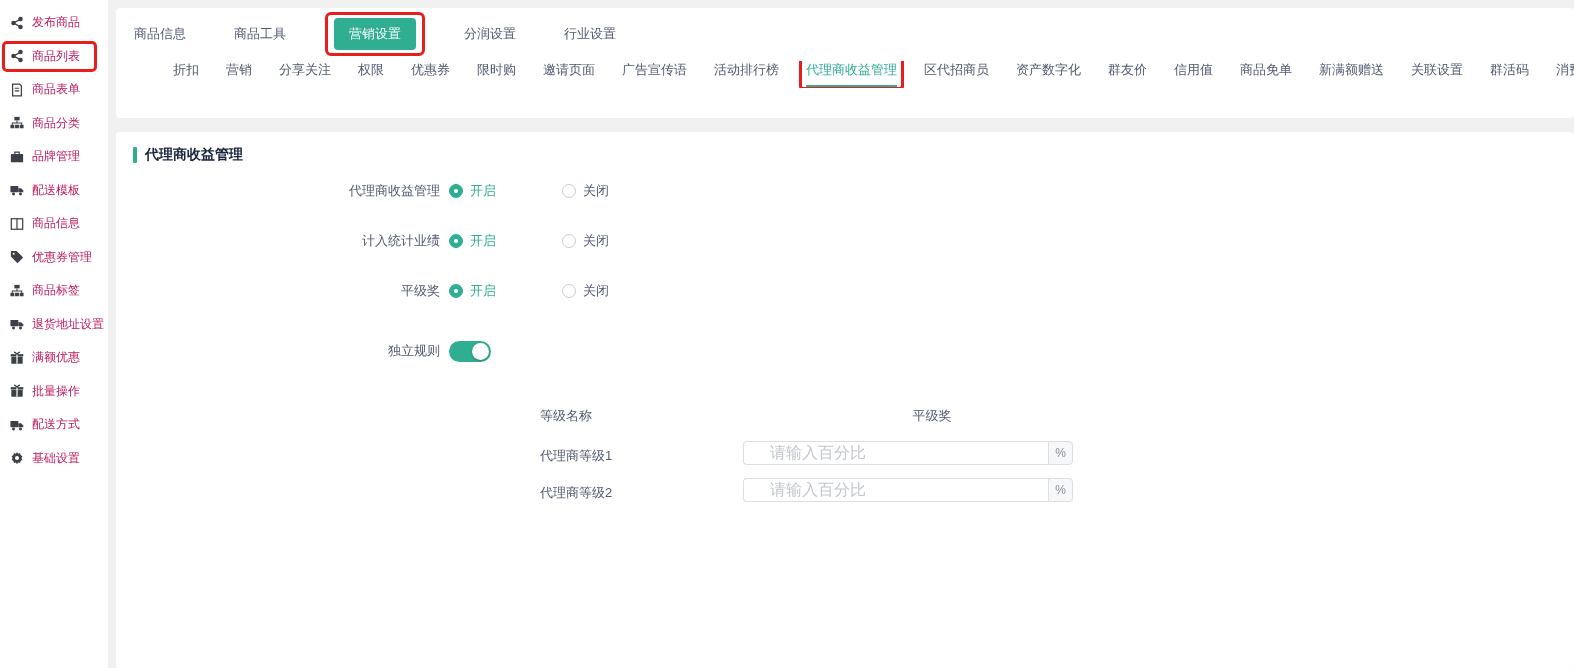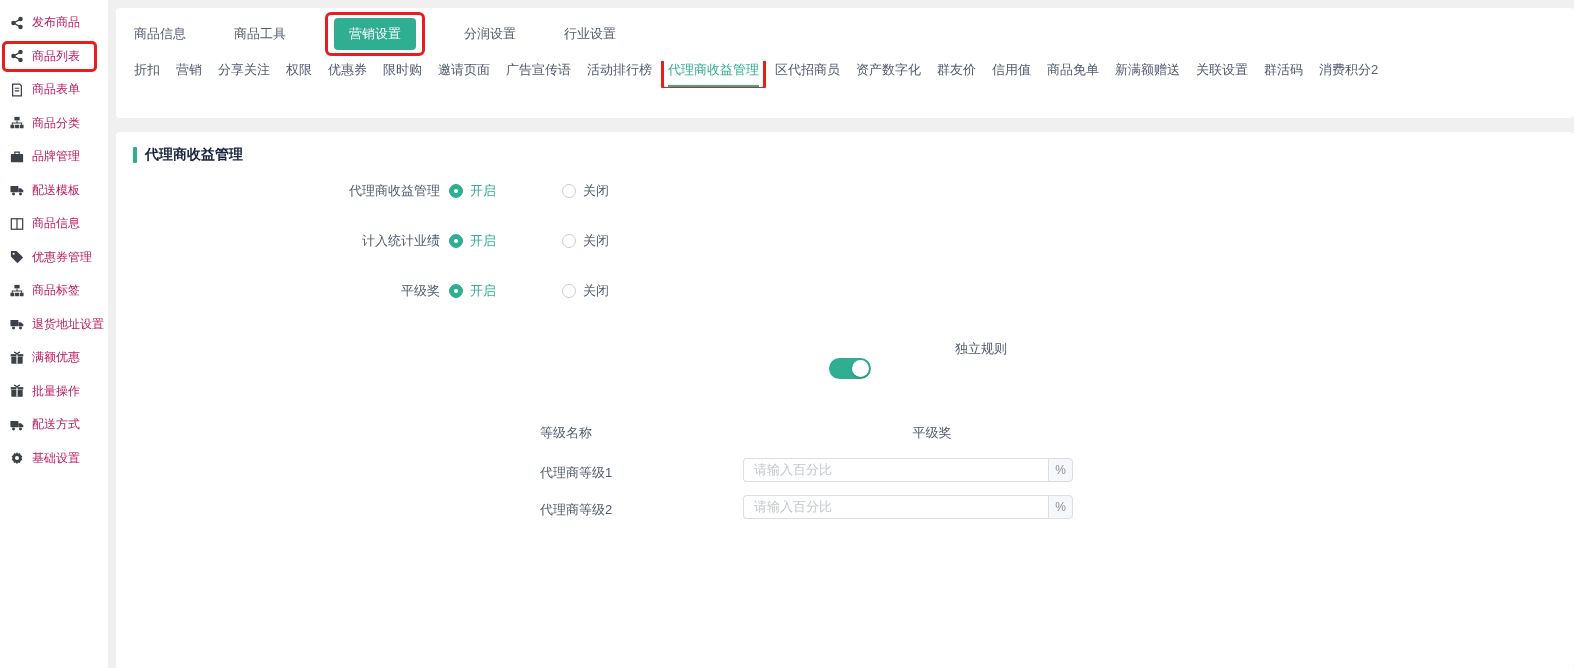--- a/index.html
+++ b/index.html
@@ -13,21 +13,21 @@
   .side-icon { width:14px; height:14px; display:inline-flex; color:#3c4047; flex:none; }
   .side-icon svg { width:14px; height:14px; }
 
   
   .main { position:absolute; left:116px; top:8px; width:1458px; }
 
   .tabs-card { background:#fff; border-radius:4px; padding:10px 0 10px 18px; height:110px; overflow:hidden; }
   .ptab-row { display:flex; align-items:flex-start; column-gap:48px; height:34px; }
   .ptab { cursor:pointer; padding:7px 0; color:var(--txt); position:relative; white-space:nowrap; }
   .ptab.active { background:var(--accent); color:#fff; padding:7px 15px; border-radius:4px; }
-  .stab-row { display:flex; align-items:flex-start; column-gap:16px; margin-top:9px; height:27px; white-space:nowrap; overflow:hidden; }
+  .stab-row { display:flex; align-items:flex-start; column-gap:27px; margin-top:9px; height:27px; white-space:nowrap; overflow:hidden;margin-left:39px; }
   .stab-row2 { margin-top:1px; }
   .stab { cursor:pointer; color:var(--txt); position:relative; padding-bottom:6px; }
   .stab.active { color:var(--accent); border-bottom:3px solid var(--accent); }
 
   .content-card { background:#fff; border-radius:4px; margin-top:14px; height:537px; padding:14px 0 0 0; overflow:hidden; }
 
   .section-title { display:flex; align-items:center; gap:8px; margin-left:17px; }
   .section-bar { width:4px; height:16px; background:var(--accent); border-radius:1px; }
   .section-text { font-weight:bold; font-size:14px; color:#17233d; }
 
@@ -36,32 +36,32 @@
   .form-row { display:flex; align-items:center; min-height:22px; margin-bottom:28px; }
   .form-label { width:324px; text-align:right; color:var(--txt); flex:none; }
   .radio-group { display:flex; align-items:center; gap:66px; margin-left:9px; }
   .radio-opt { display:inline-flex; align-items:center; gap:7px; cursor:pointer; }
   .radio-dot { width:14px; height:14px; border-radius:50%; border:1px solid #c8ccd4; background:#fff; position:relative; flex:none; }
   .radio-opt.sel .radio-dot { background:var(--accent); border-color:var(--accent); }
   .radio-opt.sel .radio-dot::after { content:""; position:absolute; inset:4px; background:#fff; border-radius:50%; }
   .radio-opt.sel .radio-txt { color:var(--accent); }
   .form-hint { margin:-14px 0 24px 333px; color:#b2b6bd; font-size:12px; }
 
-  .toggle-row { margin-top:38px;flex-direction:column; }
+  .toggle-row { margin-top:38px; }
   .toggle { width:42px; height:21px; border-radius:11px; background:var(--accent); position:relative; margin-left:9px; cursor:pointer; flex:none; }
   .toggle::after { content:""; position:absolute; top:2px; right:2px; width:17px; height:17px; border-radius:50%; background:#fff; box-shadow:0 1px 2px rgba(0,0,0,.25); }
 
   
   .level-table { margin:45px 0 0 424px; }
   .tbl-head { display:flex; color:var(--txt); margin-bottom:16px;gap:24px; }
   .tbl-c1 { width:203px; flex:none; }
   .tbl-c2 { width:330px; flex:none; display:flex; align-items:center; }
   .tbl-h2 { text-align:center; }
   .tbl-row { display:flex; align-items:flex-end; margin-bottom:13px; height:24px; }
-  .pct-input { width:305px; height:24px; border:1px solid #dcdee2; border-right:none; border-radius:4px 0 0 4px; padding:0 10px; font-size:13px; color:var(--txt); outline:none; font-family:Liberation Serif, serif; }
+  .pct-input { width:305px; height:24px; border:1px solid #dcdee2; border-right:none; border-radius:4px 0 0 4px; padding:0 26px; font-size:16px; color:var(--txt); outline:none; font-family:Liberation Serif, serif; }
   .pct-input::placeholder { color:#c3c7ce; }
   .pct-suffix { width:25px; height:24px; border:1px solid #dcdee2; background:#f6f7f9; color:#8b909a; display:flex; align-items:center; justify-content:center; border-radius:0 4px 4px 0; font-size:12px; flex:none; }
 
   
   .red-box-side::before { content:""; position:absolute; left:2px; right:11px; top:1px; bottom:1px; border:3px solid var(--annot); border-radius:5px; pointer-events:none; }
   .red-box-pill::before { content:""; position:absolute; left:-9px; right:-9px; top:-6px; bottom:-6px; border:3px solid var(--annot); border-radius:6px; pointer-events:none; }
   .red-box-sub::before { content:""; position:absolute; left:-7px; right:-7px; top:-6px; bottom:-5px; border:3px solid var(--annot); border-radius:4px; pointer-events:none; }
 </style>
 </head>
 <body>

